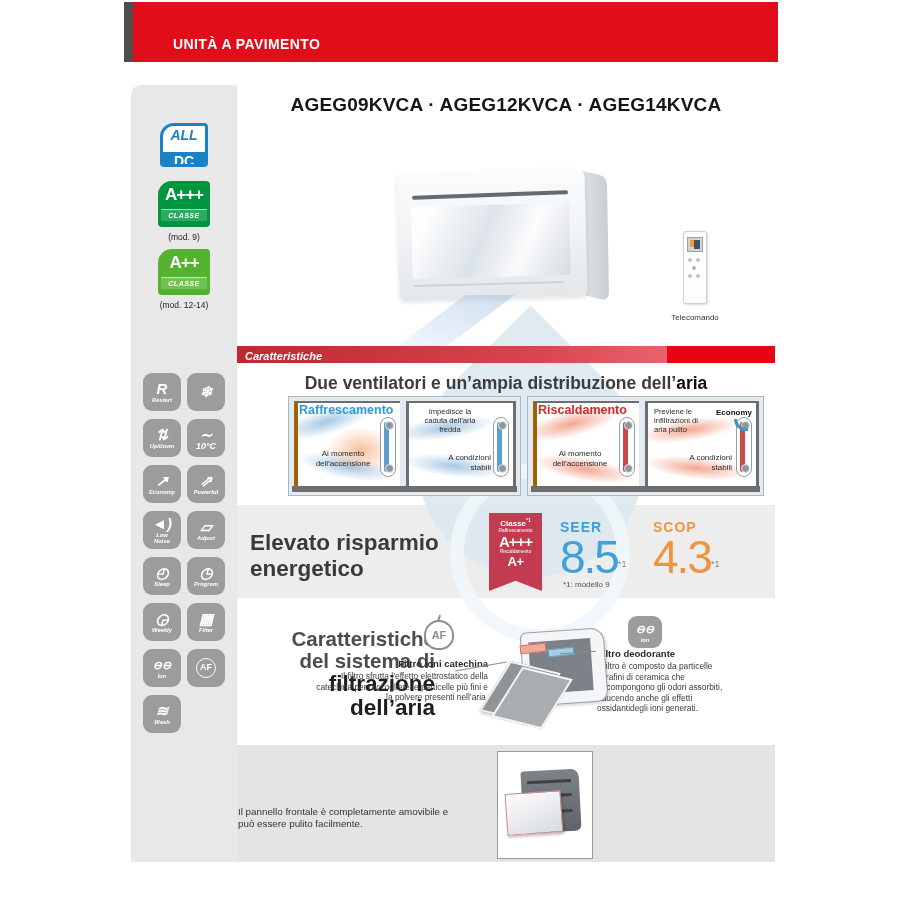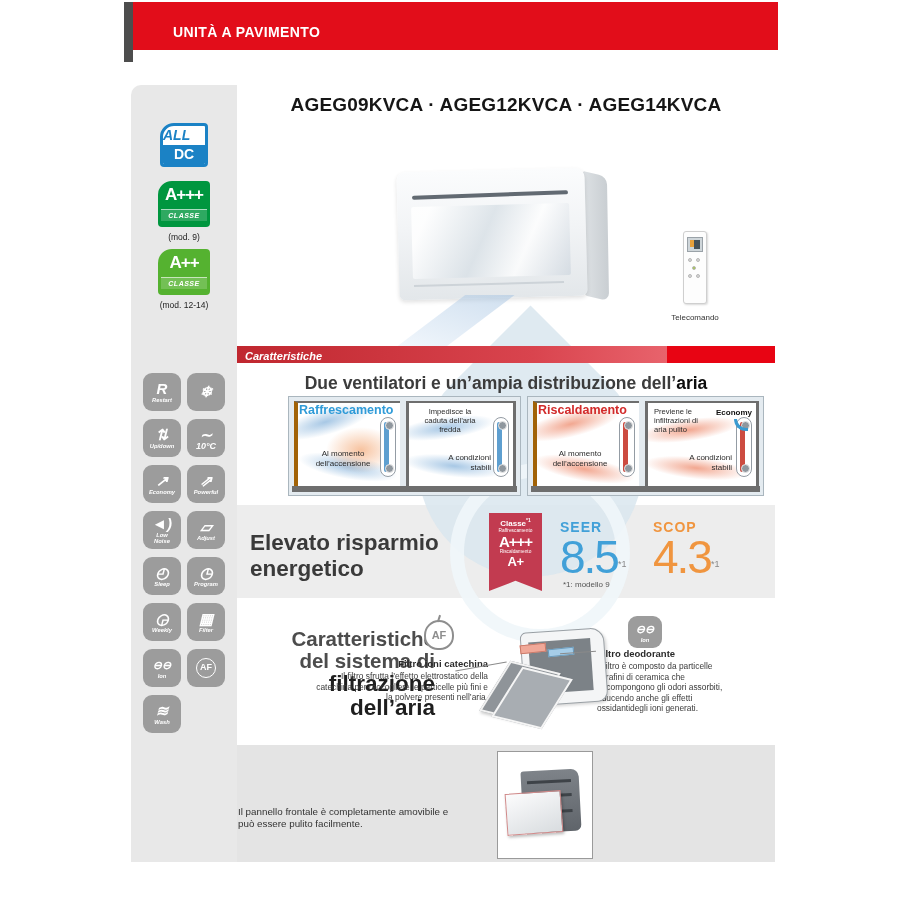--- a/index.html
+++ b/index.html
@@ -5,30 +5,30 @@
   * { margin:0; padding:0; box-sizing:border-box; }
   html,body { background:#ffffff; }
   body { font-family:"Liberation Sans", sans-serif; }
   .page { position:relative; width:900px; height:900px; background:#fff; overflow:hidden; }
 
   
   .z0 { z-index:0; } .z2 { position:absolute; z-index:2; }
 
   
   .hdr-shadow { position:absolute; left:124px; top:2px; width:9px; height:60px; background:#4d4d4d; z-index:2; }
-  .hdr-bar { position:absolute; left:133px; top:2px; width:645px; height:48px; background:#e20d1a; z-index:2; display:flex; align-items:flex-end; }
+  .hdr-bar { position:absolute; left:133px; top:2px; width:645px; height:60px; background:#e20d1a; z-index:2; display:flex; align-items:flex-end; }
   .hdr-bar span { color:#fff; font-size:14px; font-weight:bold; letter-spacing:.4px; margin:0 0 10px 40px; }
 
   .models-title { position:absolute; left:237px; top:94px; width:538px; text-align:center; font-size:19px; font-weight:bold; color:#161616; z-index:2; letter-spacing:.2px; }
 
   
   .sidebar { position:absolute; left:131px; top:85px; width:106px; height:777px; background:#e8e8e8; z-index:0; border-top-left-radius:10px; }
 
   .badge-alldc { position:absolute; left:160px; top:123px; width:48px; height:44px; border:3px solid #1b82c5; border-radius:14px 4px 4px 4px; background:#fff; overflow:hidden; z-index:2; }
-  .badge-alldc .all { display:block; height:19px; color:#1b82c5; font-style:italic; font-weight:bold; font-size:14px; line-height:19px; }
+  .badge-alldc .all { display:block; height:26px; color:#1b82c5; font-style:italic; font-weight:bold; font-size:14px; text-align:center; line-height:19px; }
   .badge-alldc .dc { display:block; height:19px; background:#1b82c5; color:#fff; font-weight:bold; font-size:14px; text-align:center; line-height:19px; }
 
   .eff-badge { position:absolute; width:52px; height:46px; border-radius:14px 4px 4px 4px; z-index:2; color:#fff; text-align:center; }
   .eff-badge .cls { font-size:17px; font-weight:bold; line-height:28px; letter-spacing:-1px; }
   .eff-badge .classe { display:block; margin:0 3px; background:rgba(255,255,255,.18); border-top:1px solid rgba(255,255,255,.6); font-size:7px; font-style:italic; font-weight:bold; letter-spacing:.5px; line-height:11px; }
   .badge-a3 { left:158px; top:181px; background:#00963f; }
   .badge-a2 { left:158px; top:249px; background:#55b230; }
   .badge-cap { position:absolute; width:106px; left:131px; text-align:center; font-size:8.5px; color:#222; z-index:2; }
 
   .tile { position:absolute; width:38px; height:38px; background:#9c9c9c; border-radius:9px; z-index:2; color:#fff; display:flex; flex-direction:column; align-items:center; justify-content:center; overflow:hidden; }

